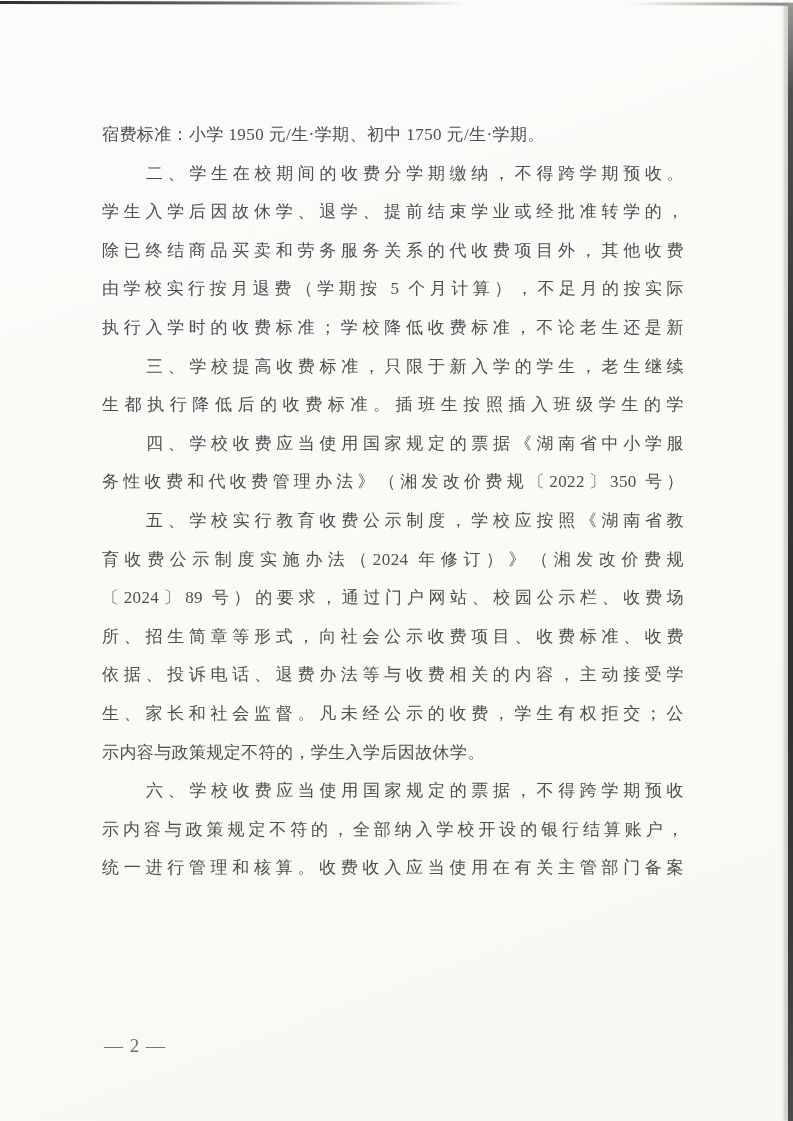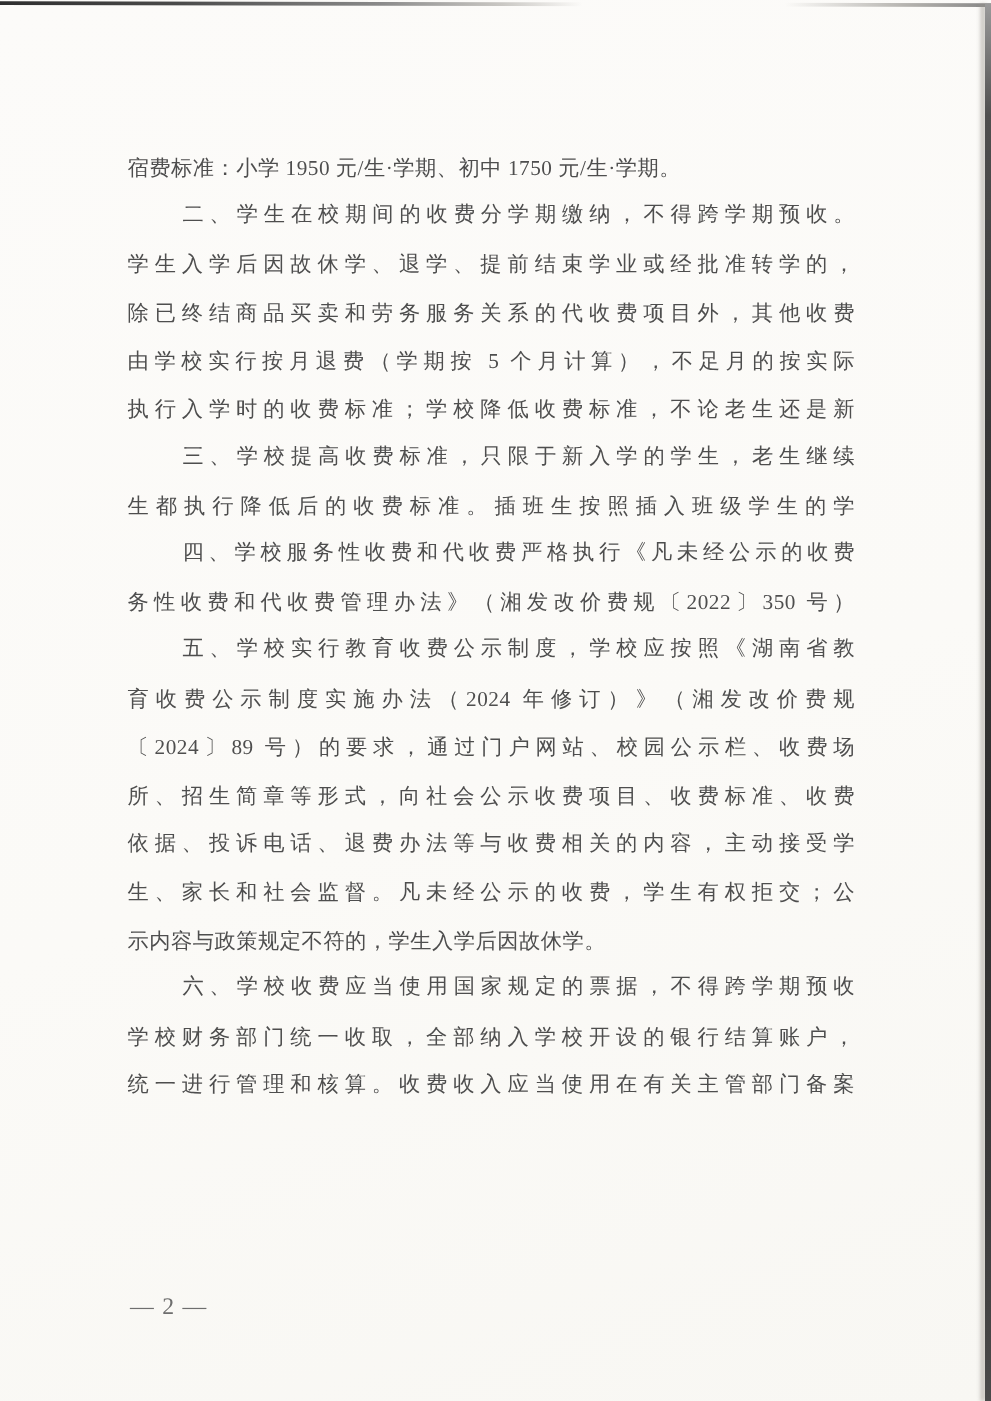--- a/index.html
+++ b/index.html
@@ -45,21 +45,20 @@
     overflow: hidden;
     text-align: justify;
     text-align-last: justify;
     text-justify: inter-character;
   }
   .line.end {
     text-align-last: left;
   }
   .line.indent {
     text-indent: 44px;
-    font-family: Liberation Mono, monospace;
   }
   .page-num {
     position: absolute;
     left: 104px; top: 1034px;
     font-size: 19px;
     line-height: 24px;
     color: #6e6e6e;
     letter-spacing: 1px;
   }
 </style>
@@ -73,29 +72,29 @@
 
   <div class="text-block">
     <div class="line end">宿费标准：小学 1950 元/生·学期、初中 1750 元/生·学期。</div>
     <div class="line indent">二、学生在校期间的收费分学期缴纳，不得跨学期预收。</div>
     <div class="line">学生入学后因故休学、退学、提前结束学业或经批准转学的，</div>
     <div class="line">除已终结商品买卖和劳务服务关系的代收费项目外，其他收费</div>
     <div class="line">由学校实行按月退费（学期按 5 个月计算），不足月的按实际</div>
     <div class="line">执行入学时的收费标准；学校降低收费标准，不论老生还是新</div>
     <div class="line indent">三、学校提高收费标准，只限于新入学的学生，老生继续</div>
     <div class="line">生都执行降低后的收费标准。插班生按照插入班级学生的学</div>
-    <div class="line indent">四、学校服务性收费和代收费严格执行《凡未经公示的收费</div>
+    <div class="line indent">四、学校收费应当使用国家规定的票据《湖南省中小学服</div>
     <div class="line">务性收费和代收费管理办法》（湘发改价费规〔2022〕350 号）</div>
     <div class="line indent">五、学校实行教育收费公示制度，学校应按照《湖南省教</div>
     <div class="line">育收费公示制度实施办法（2024 年修订）》（湘发改价费规</div>
     <div class="line">〔2024〕89 号）的要求，通过门户网站、校园公示栏、收费场</div>
     <div class="line">所、招生简章等形式，向社会公示收费项目、收费标准、收费</div>
     <div class="line">依据、投诉电话、退费办法等与收费相关的内容，主动接受学</div>
     <div class="line">生、家长和社会监督。凡未经公示的收费，学生有权拒交；公</div>
     <div class="line end">示内容与政策规定不符的，学生入学后因故休学。</div>
     <div class="line indent">六、学校收费应当使用国家规定的票据，不得跨学期预收</div>
-    <div class="line">学校财务部门统一收取，全部纳入学校开设的银行结算账户，</div>
+    <div class="line">示内容与政策规定不符的，全部纳入学校开设的银行结算账户，</div>
     <div class="line">统一进行管理和核算。收费收入应当使用在有关主管部门备案</div>
   </div>
 
   <div class="page-num">— 2 —</div>
 
 </div>
 
 </body></html>

